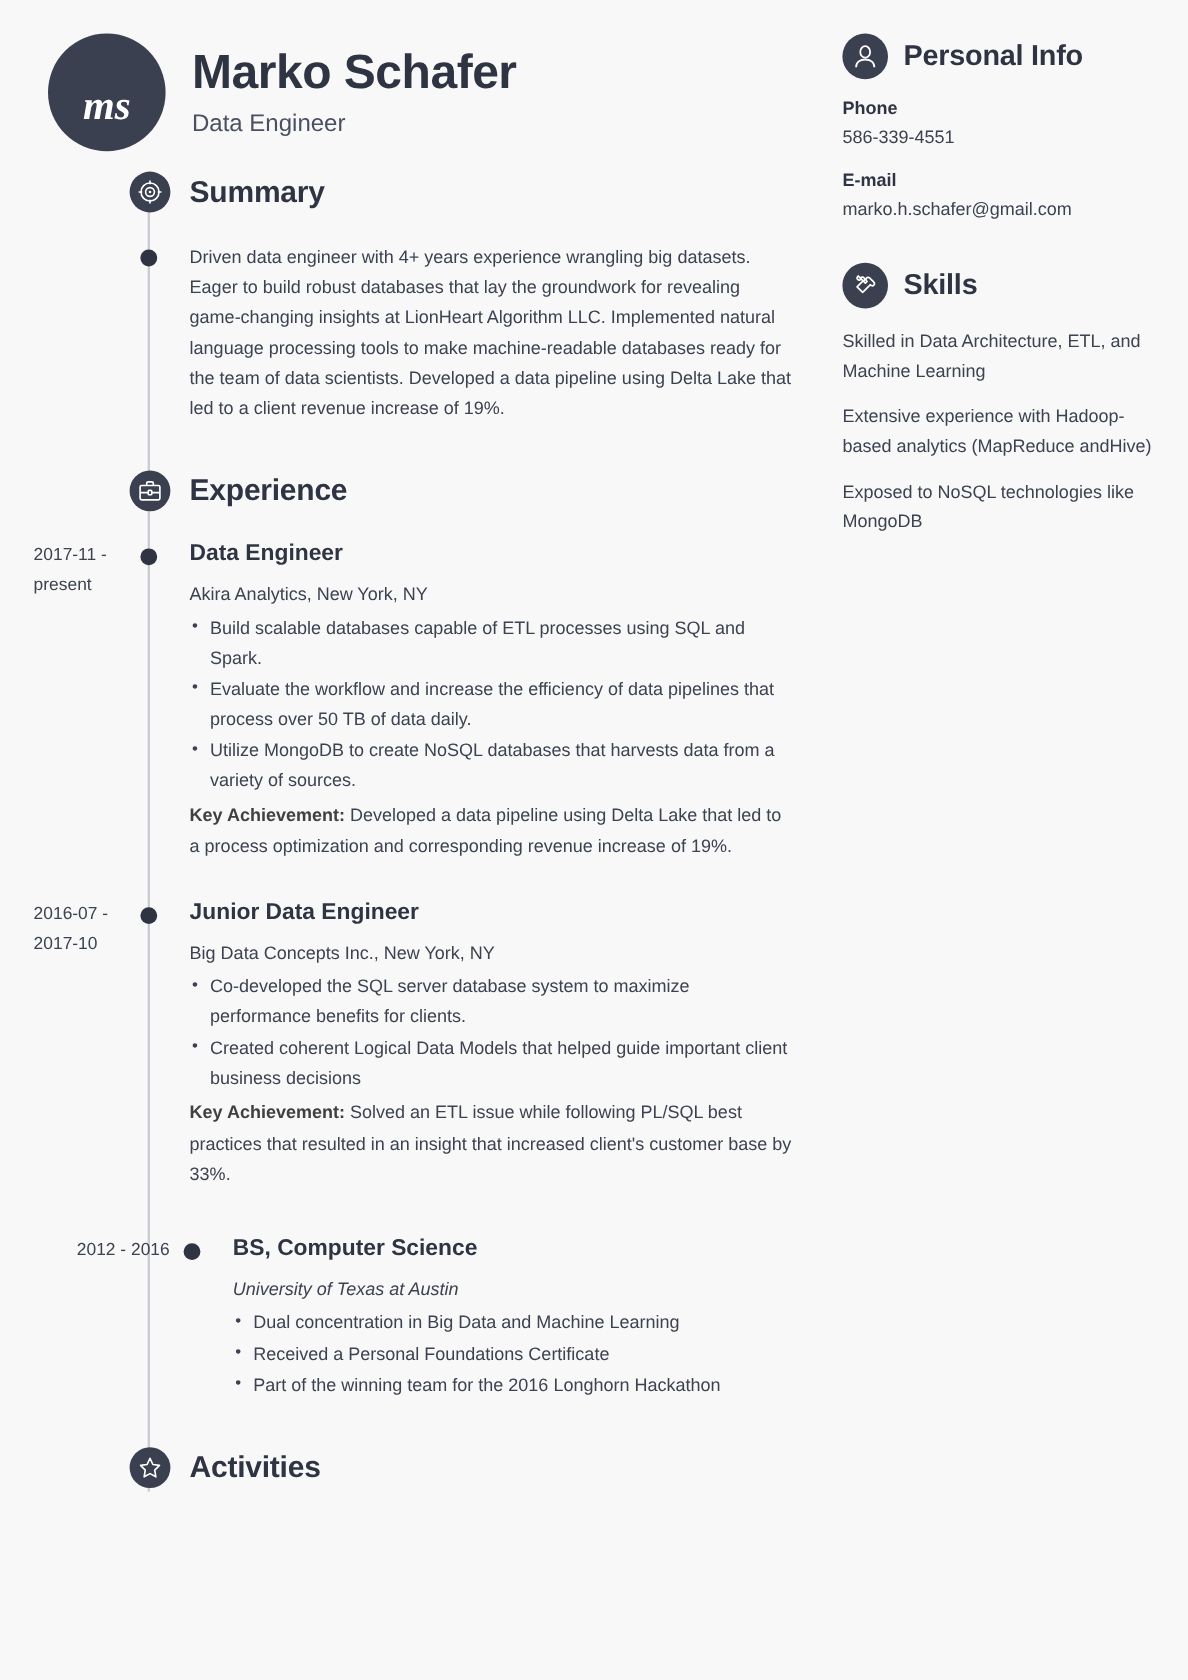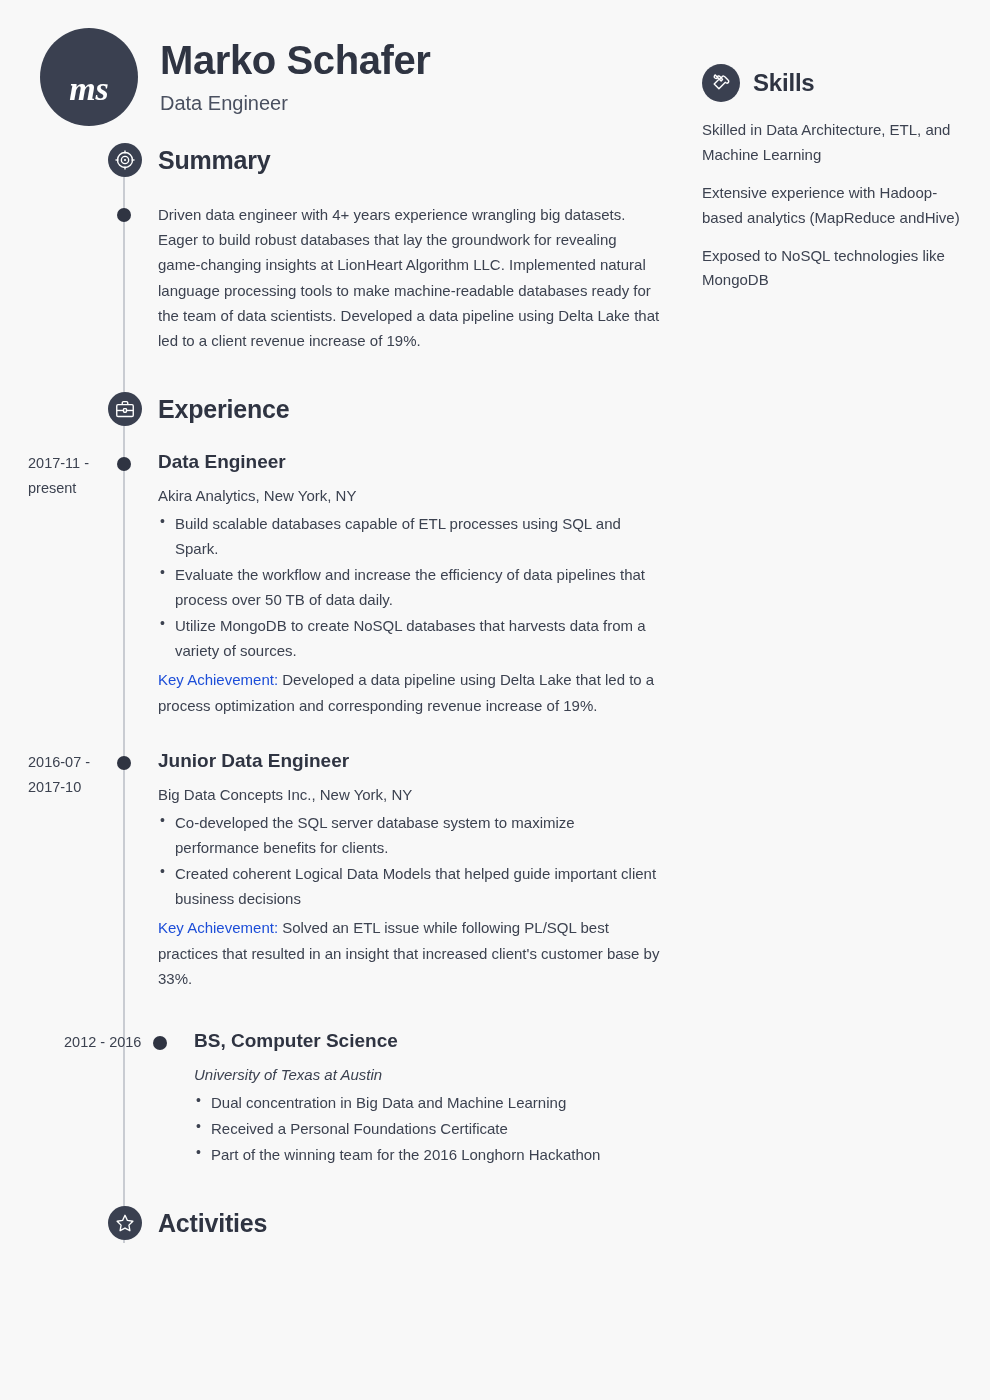--- a/index.html
+++ b/index.html
@@ -169,21 +169,21 @@
     color: #3c4250;
     font-size: 14px;
   }
 
   .achievement {
     font-size: 15px;
     line-height: 1.72;
     color: #3c4250;
     margin-top: 4px;
   }
-  .achievement b { font-weight: 400; color: #1d4ed8; }
+  .achievement b { font-weight: 700; color: #404040; }
 
   .summary-text {
     font-size: 15px;
     line-height: 1.68;
     color: #3c4250;
   }
 
   
   .side-col {
     position: absolute;
@@ -325,20 +325,35 @@
           </svg>
         </span>
         <span class="sec-title">Activities</span>
       </div>
 
     </div>
   </div>
 
   <div class="side-col">
 
+    <div>
+      <div class="side-head">
+        <span class="sec-icon">
+          <svg width="24" height="24" viewBox="0 0 24 24" fill="none" stroke="#ffffff" stroke-width="1.5">
+            <ellipse cx="12" cy="8.3" rx="4.1" ry="4.8"></ellipse>
+            <path d="M4.4 21c0-4.2 3.4-6.4 7.6-6.4s7.6 2.2 7.6 6.4"></path>
+          </svg>
+        </span>
+        <span class="side-title">Personal Info</span>
+      </div>
+      <div class="field-label">Phone</div>
+      <div class="field-value">586-339-4551</div>
+      <div class="field-label" style="margin-top:19px;">E-mail</div>
+      <div class="field-value">marko.h.schafer@gmail.com</div>
+    </div>
 
     <div class="side-block-gap"></div>
 
     <div>
       <div class="side-head">
         <span class="sec-icon">
           <svg width="23" height="23" viewBox="0 0 24 24" fill="none" stroke="#ffffff" stroke-width="1.5" stroke-linejoin="round">
             <path d="M7.4 5.2a1.9 1.9 0 1 1 2.6 2.5l1.6 1.6 1.5-1.5a1.9 1.9 0 1 1 2.6-2.6l2.9 2.9a1.9 1.9 0 1 1-2.6 2.6l-1.5 1.5-5.2 5.2-4.9-4.9 5.2-5.2-1.6-1.6a1.9 1.9 0 1 1-2.5-2.6z"></path>
           </svg>
         </span>

